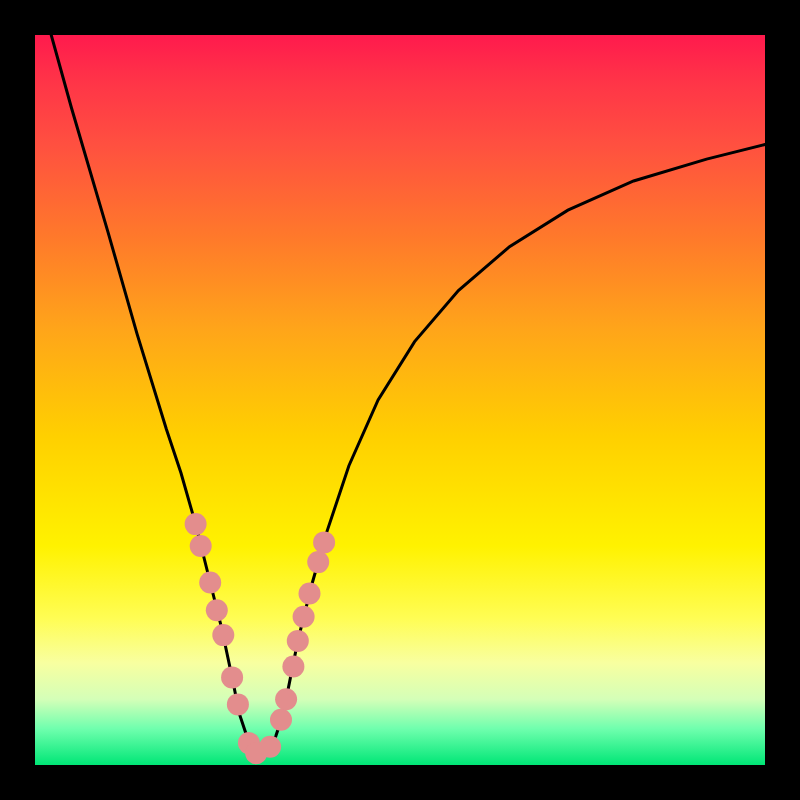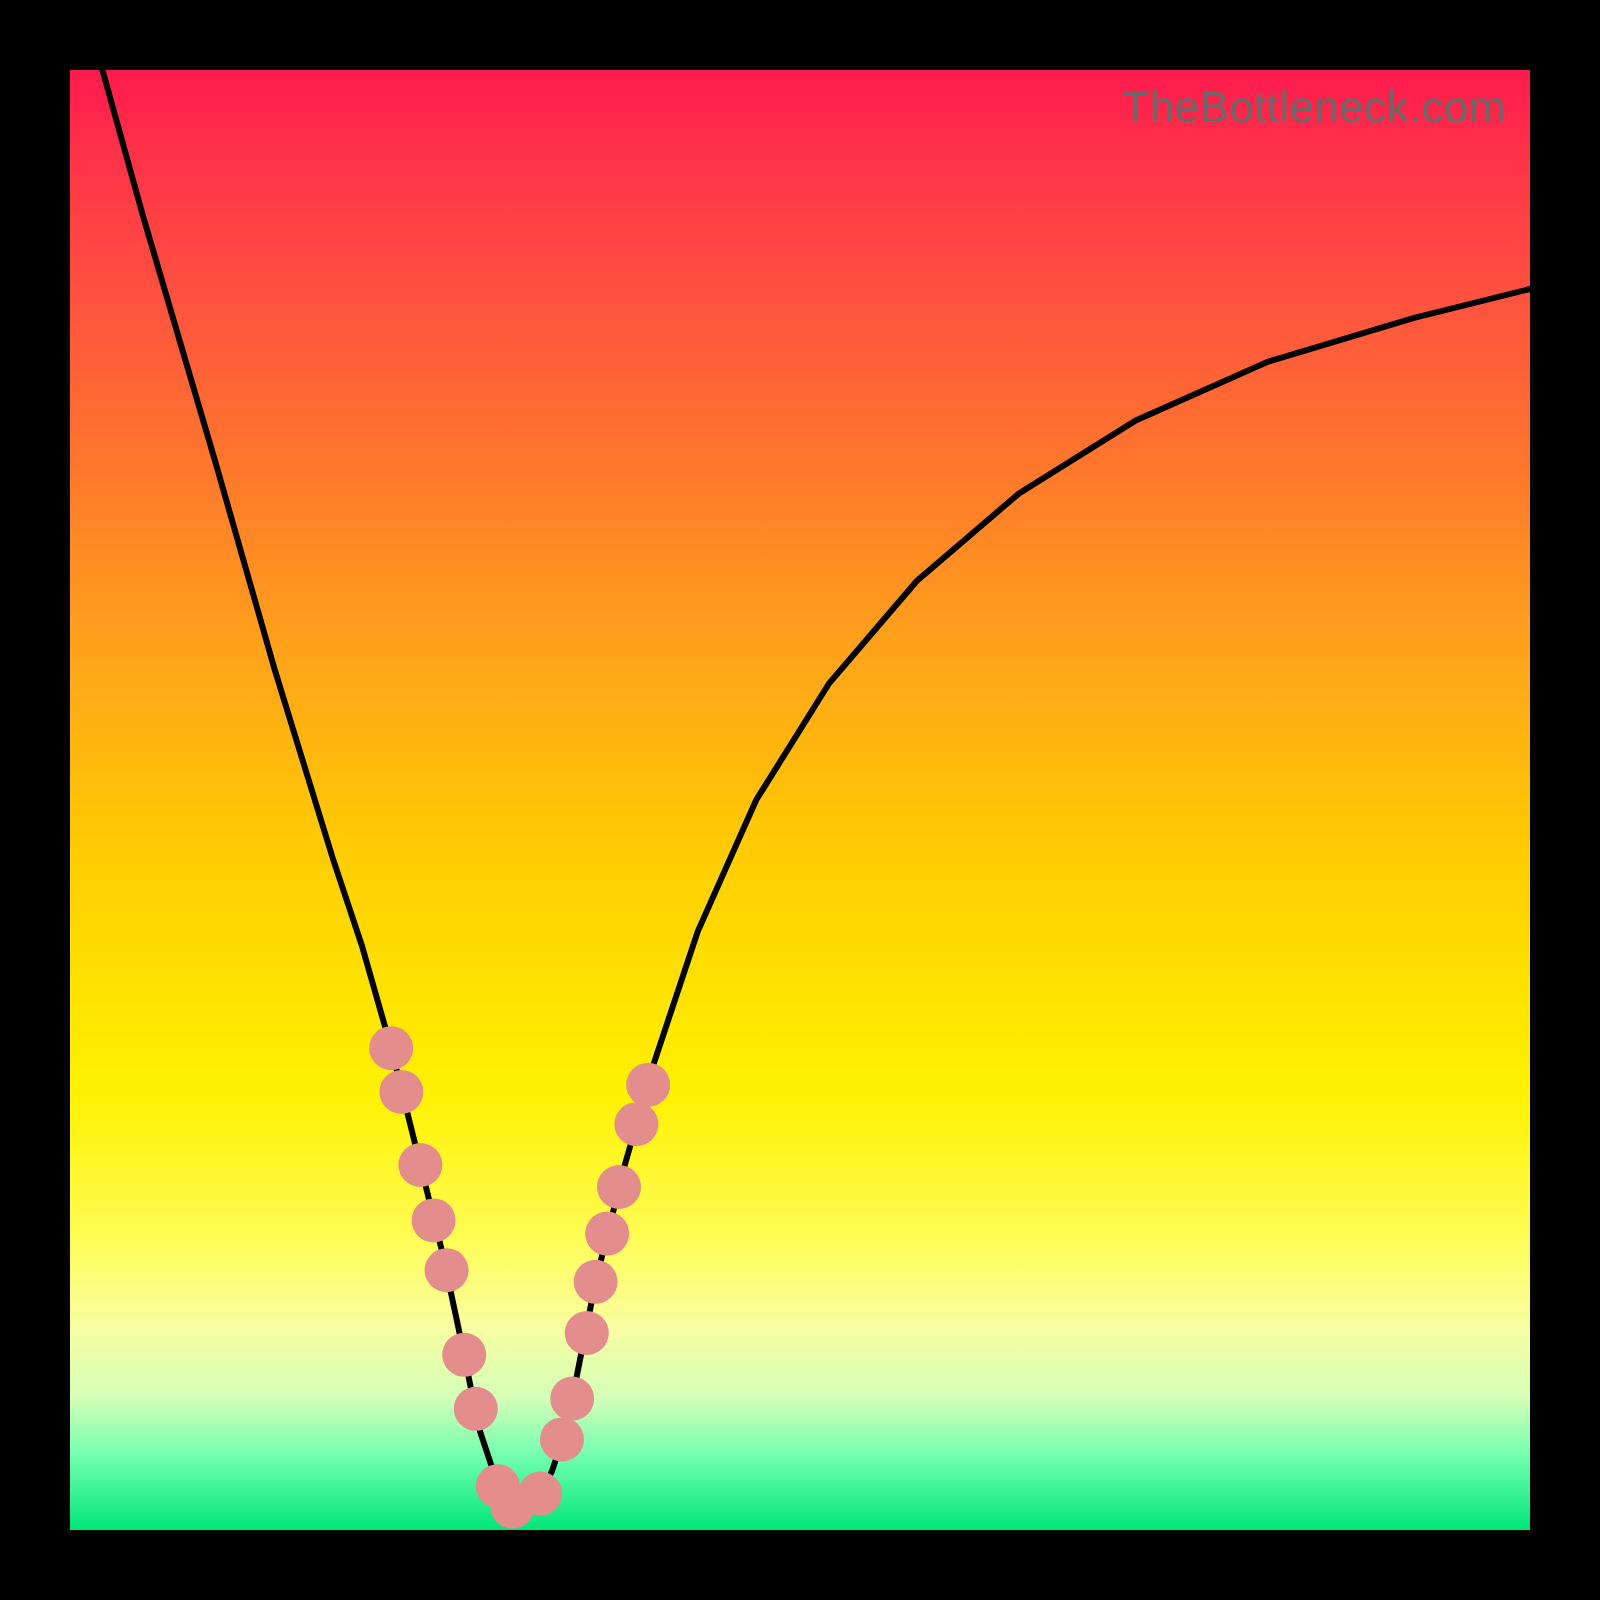--- a/index.html
+++ b/index.html
@@ -69,21 +69,20 @@
     fill: #e38d8d;
     stroke: none;
   }
 </style>
 </head>
 <body>
 
 <div class="frame">
   <div class="plot">
 
-    <div class="watermark">TheBottleneck.com</div>
 
     <svg class="curve" viewBox="0 0 730 730">
       <path id="curve-path" class="curve-path" d="M0.0 -58.4 L36.5 73.0 L73.0 197.1 L102.2 299.3 L131.4 394.2 L146.0 438.0 L160.6 489.1 L175.2 547.5 L186.2 591.3 L197.1 642.4 L204.4 678.9 L211.7 700.8 L219.0 715.4 L226.3 722.7 L233.6 715.4 L240.9 700.8 L248.2 678.9 L255.5 642.4 L262.8 605.9 L277.4 547.5 L292.0 496.4 L313.9 430.7 L343.1 365.0 L379.6 306.6 L423.4 255.5 L474.5 211.7 L532.9 175.2 L598.6 146.0 L671.6 124.1 L730.0 109.5"></path>
       <g id="markers">
           <circle cx="160.6" cy="489.1" r="11" class="marker"></circle>
           <circle cx="165.7" cy="511.0" r="11" class="marker"></circle>
           <circle cx="175.2" cy="547.5" r="11" class="marker"></circle>
           <circle cx="181.8" cy="575.2" r="11" class="marker"></circle>
           <circle cx="188.3" cy="600.1" r="11" class="marker"></circle>
           <circle cx="197.1" cy="642.4" r="11" class="marker"></circle>

